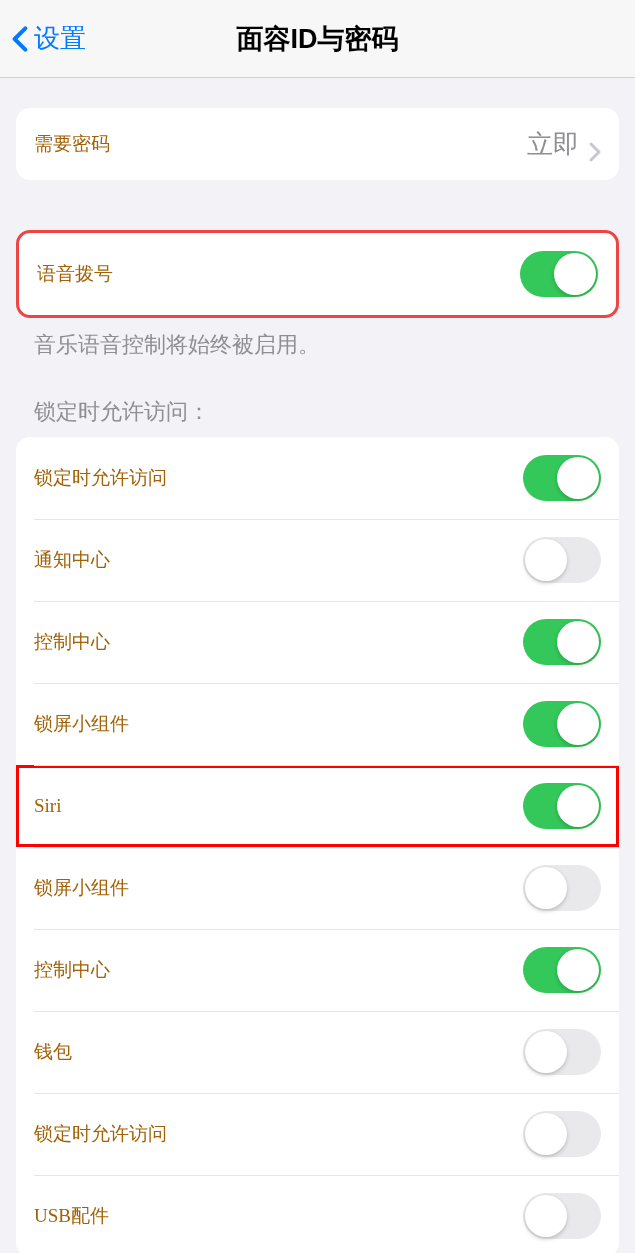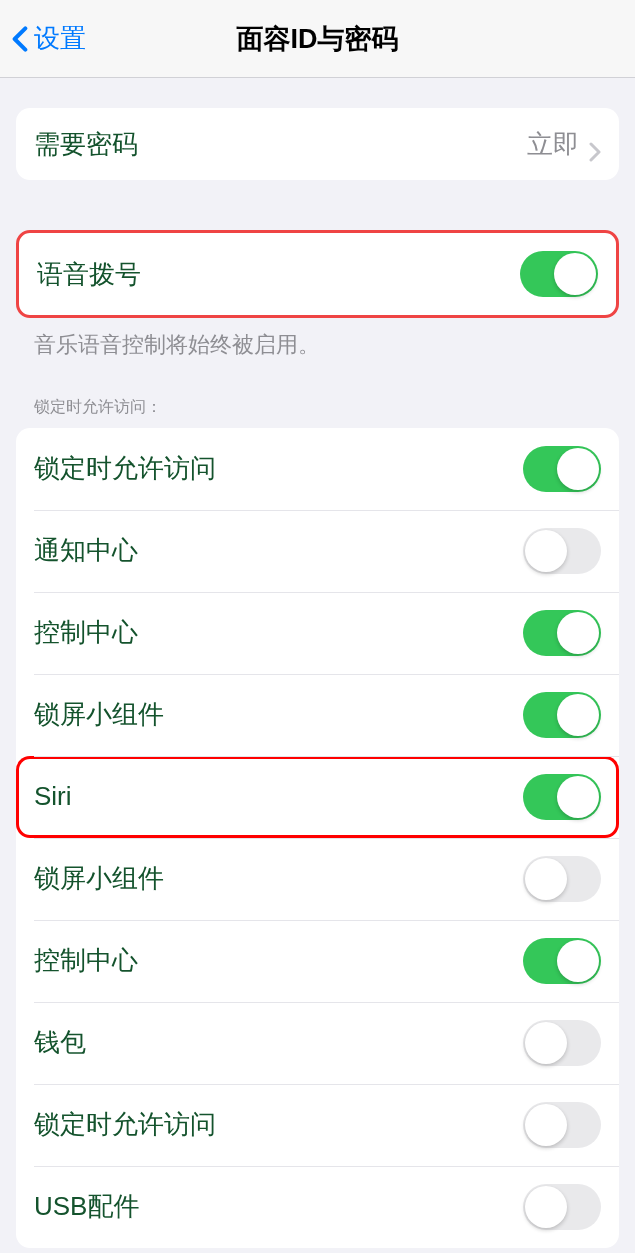--- a/index.html
+++ b/index.html
@@ -67,22 +67,23 @@
     .row + .row::before {
       content: "";
       position: absolute;
       left: 18px;
       right: 0;
       top: 0;
       height: 1px;
       background: #e5e5ea;
     }
     .row-label {
-      font-size: 26px;
-      color: #14532d;
+      font-size: 19px;
+      color: #a16207;
+      font-family: Liberation Serif, serif;
     }
     .row-value-wrap {
       display: flex;
       align-items: flex-end;
       gap: 10px;
     }
     .row-value {
       font-size: 26px;
       color: #8e8e93;
     }
@@ -91,21 +92,21 @@
       height: 20px;
       color: #c7c7cc;
     }
     .footer-text {
       font-size: 22px;
       color: #8e8e93;
       padding: 12px 18px 0 18px;
       line-height: 1.4;
     }
     .section-header {
-      font-size: 16px;
+      font-size: 22px;
       color: #8e8e93;
       padding: 36px 18px 10px 18px;
     }
     .toggle {
       width: 78px;
       height: 46px;
       border-radius: 23px;
       position: relative;
       cursor: pointer;
       flex-shrink: 0;
@@ -129,21 +130,20 @@
       right: 2px;
     }
     .toggle.off .toggle-knob {
       left: 2px;
     }
     .group-highlight-1 {
       margin-top: 50px;
     }
     .row.highlighted {
       box-shadow: inset 0 0 0 3px #ff0000;
-      border-radius: 14px;
     }
     .hl-wrap {
       border: 3px solid #ef4444;
     }
   </style>
 </head>
 <body>
 
 <div class="header">
   <div class="back-btn">

